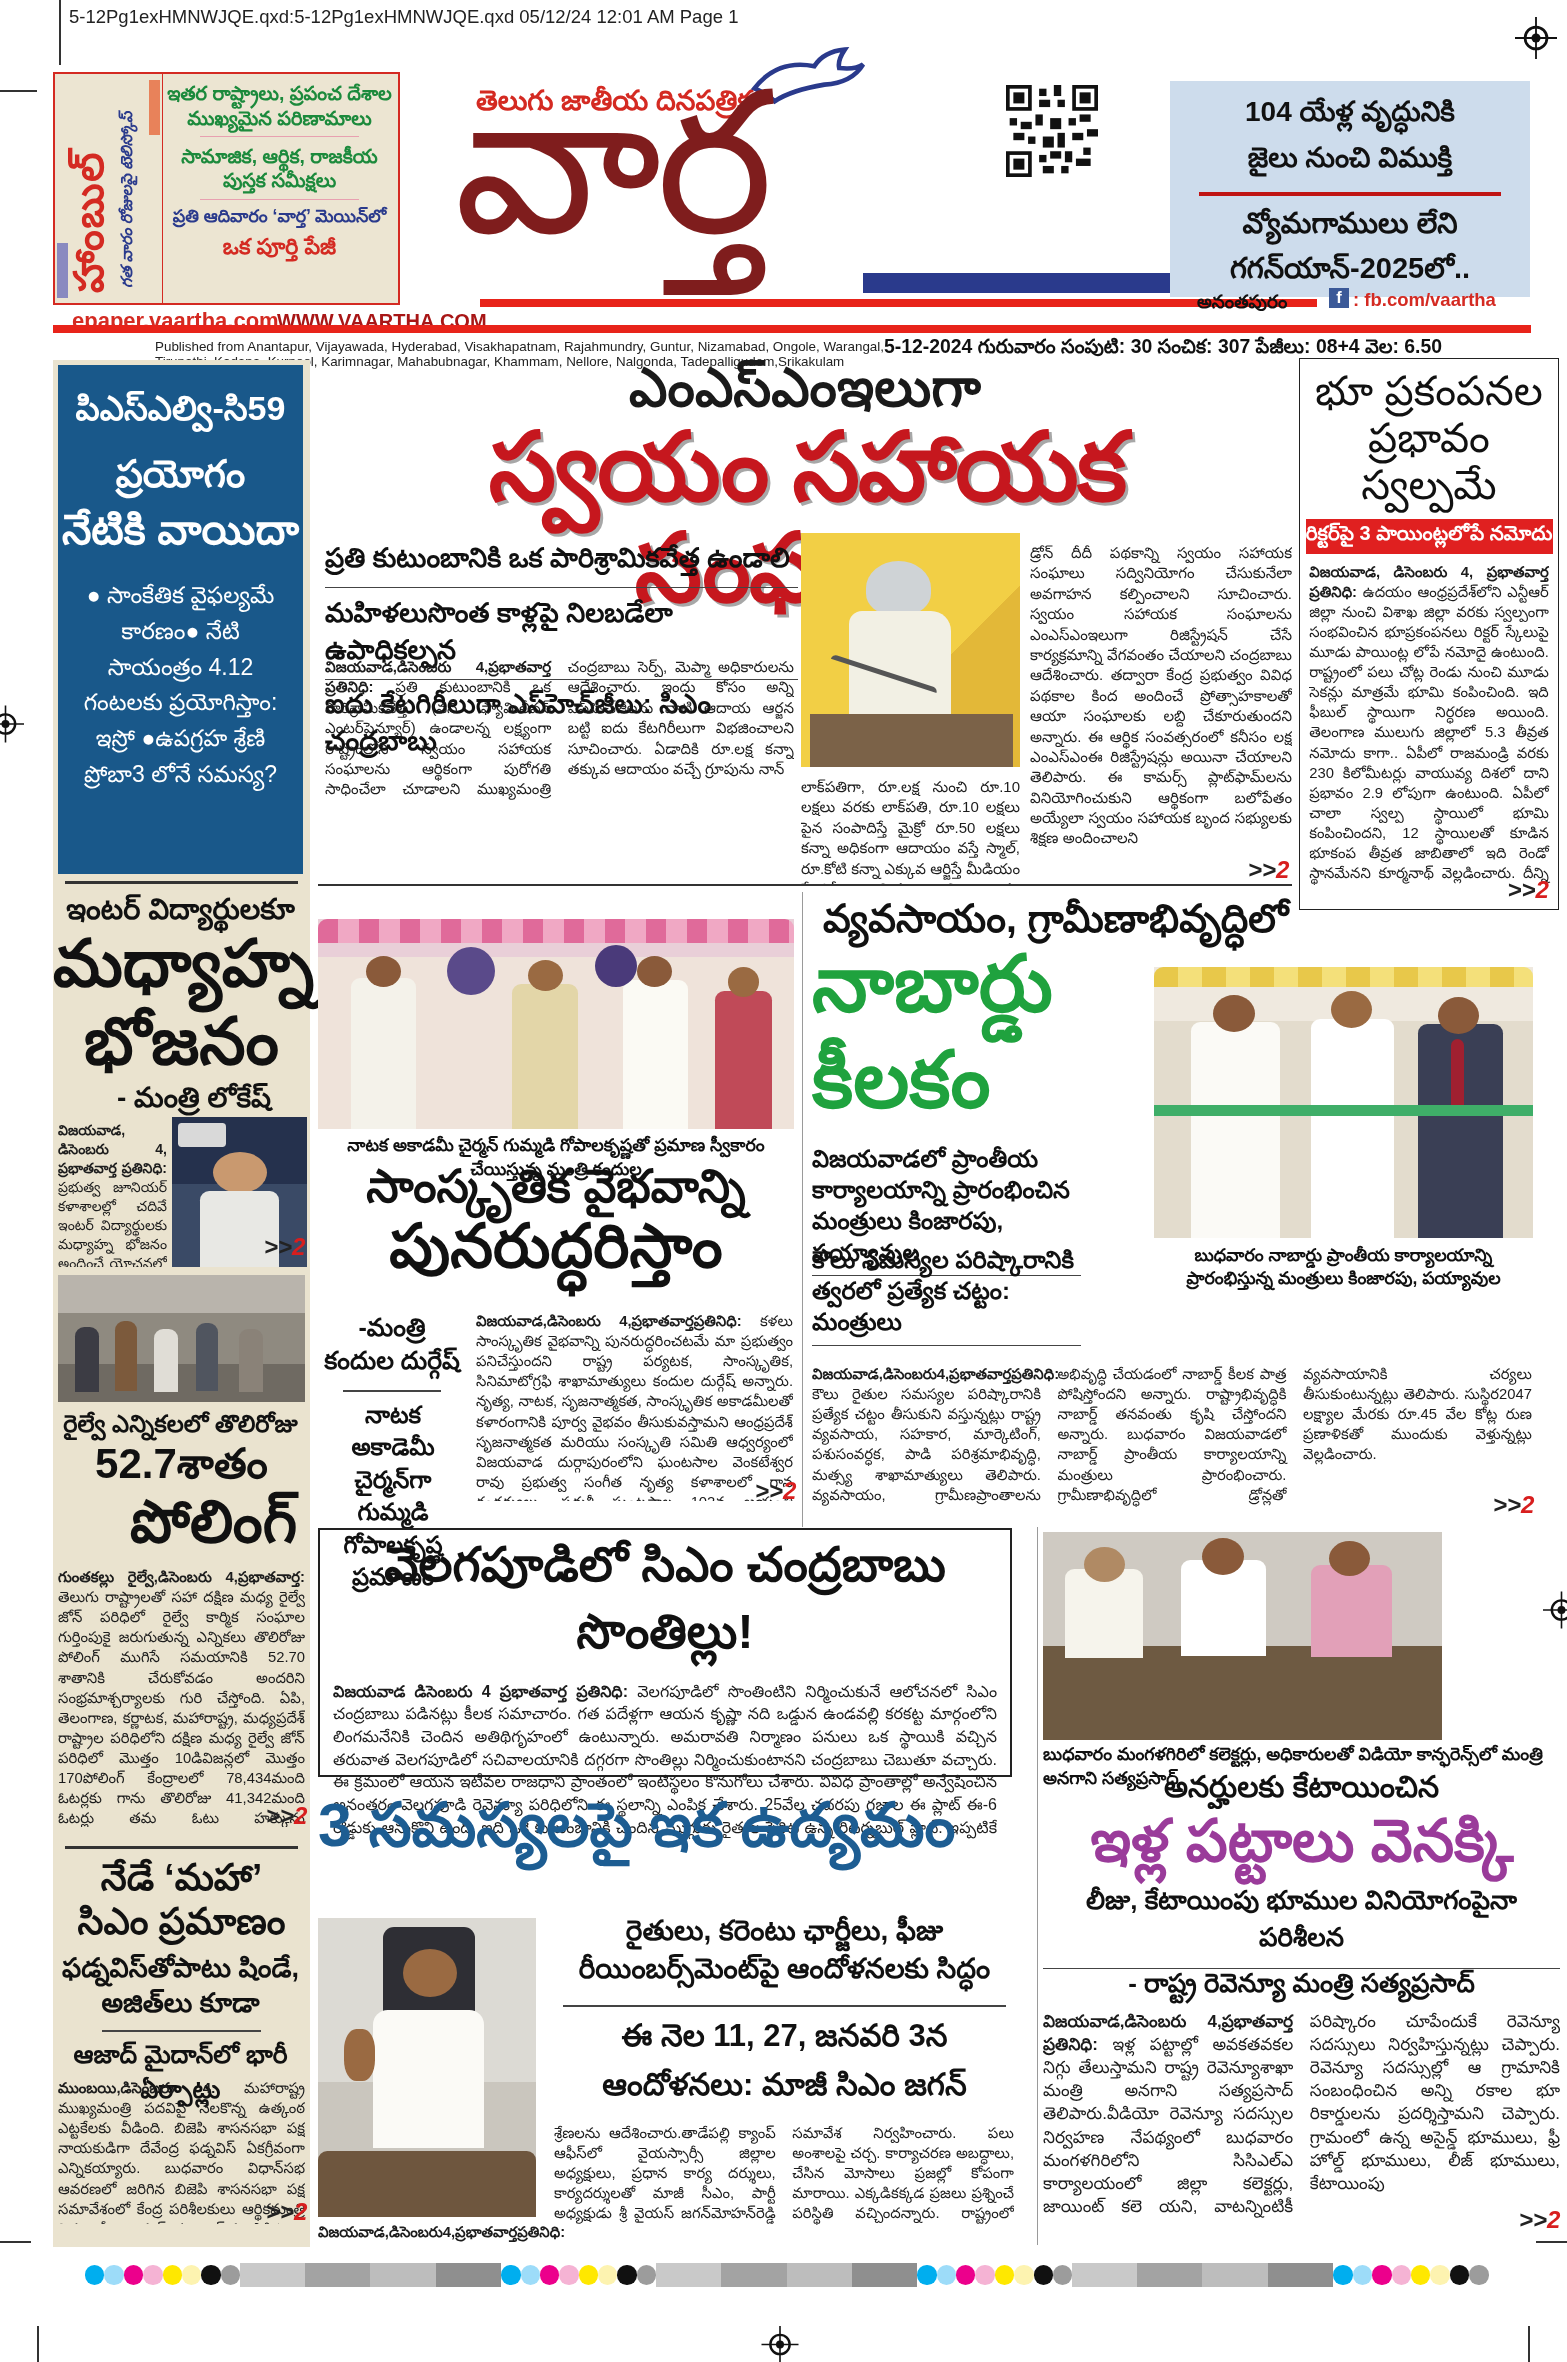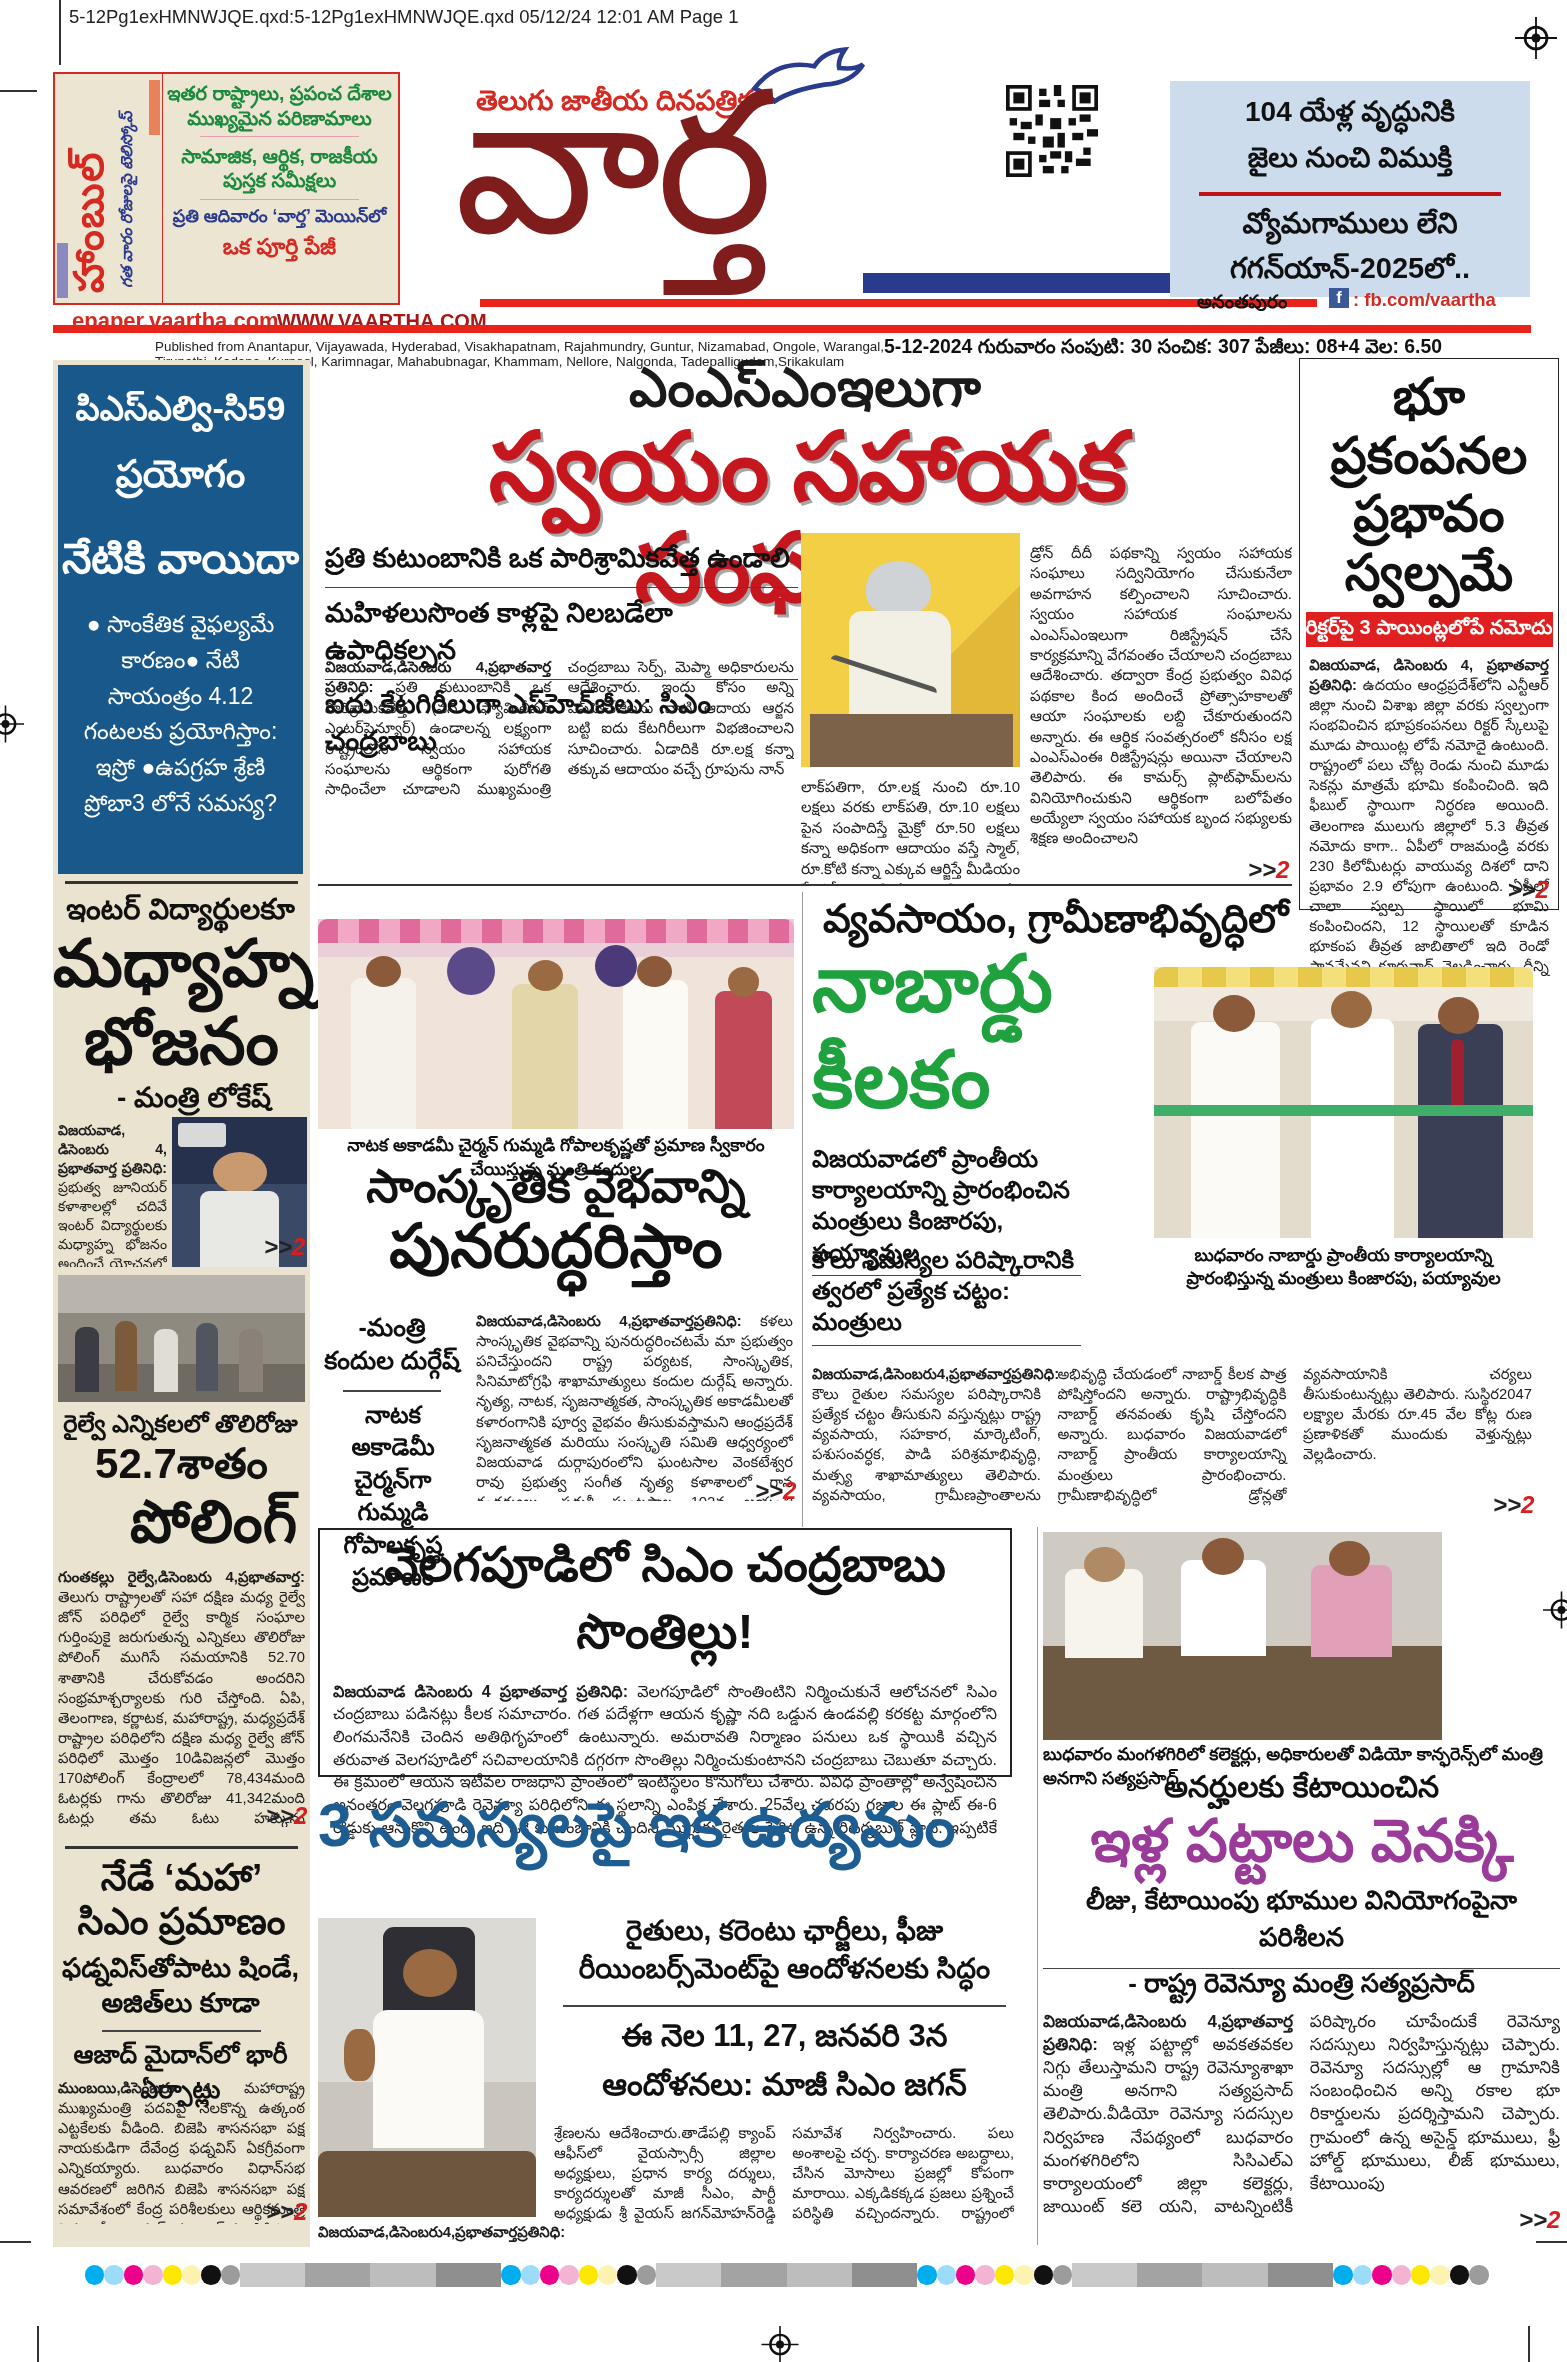--- a/index.html
+++ b/index.html
@@ -140,21 +140,21 @@
 
   <div class="ab" style="left:53px;top:325px;width:1478px;height:8.3px;background:#e8231a;"></div>
   <div class="ab" style="left:155px;top:339px;width:729px;font-size:13.4px;color:#222;">Published from Anantapur, Vijayawada, Hyderabad, Visakhapatnam, Rajahmundry, Guntur, Nizamabad, Ongole, Warangal, Tirupathi, Kadapa, Kurnool,   Karimnagar, Mahabubnagar, Khammam, Nellore, Nalgonda, Tadepalligudem,Srikakulam</div>
   <div class="ab b" style="left:884px;top:335px;font-size:19.4px;">5-12-2024 గురువారం సంపుటి: 30 సంచిక: 307  పేజీలు: 08+4  వెల: 6.50</div>
 
   <div class="ab" style="left:53px;top:360px;width:257px;height:1887px;background:#eae3cf;"></div>
 
   <div class="ab ctr" style="left:58px;top:365px;width:245px;height:509px;background:#19588a;color:#fff;padding-top:24px;box-sizing:border-box;">
     <div style="font-size:34px;font-weight:bold;">పిఎస్ఎల్వి-సి59</div>
     <div style="font-size:38px;font-weight:bold;margin-top:16.6px;">ప్రయోగం</div>
-    <div style="font-size:42px;font-weight:bold;margin-top:30px;">నేటికి వాయిదా</div>
+    <div style="font-size:42px;font-weight:bold;margin-top:1px;">నేటికి వాయిదా</div>
     <div style="font-size:23px;line-height:1.55;padding:14.8px 13px 0;">● సాంకేతిక వైఫల్యమే కారణం● నేటి సాయంత్రం 4.12 గంటలకు ప్రయోగిస్తాం: ఇస్రో ●ఉపగ్రహ శ్రేణి ప్రోబా3 లోనే సమస్య?</div>
   </div>
   <div class="ab" style="left:65px;top:881px;width:233px;height:2.8px;background:#333;"></div>
 
   <div class="ab ctr b" style="left:58px;top:893px;width:245px;font-size:29px;">ఇంటర్ విద్యార్థులకూ</div>
   <div class="ab ctr" style="left:53px;top:930px;width:257px;font-size:66px;font-weight:800;line-height:1;">మధ్యాహ్న</div>
   <div class="ab ctr" style="left:53px;top:1008px;width:257px;font-size:66px;font-weight:800;line-height:1;">భోజనం</div>
   <div class="ab ctr b" style="left:83px;top:1082px;width:222px;font-size:28px;">- మంత్రి లోకేష్</div>
   <div class="ab body-txt jst" style="left:58px;top:1121px;width:109px;height:146px;font-size:14px;overflow:hidden;">
     <span class="dl">విజయవాడ, డిసెంబరు 4, ప్రభాతవార్త ప్రతినిధి:</span>
@@ -213,21 +213,21 @@
 
   <div class="ab body-txt jst cols2" style="left:325px;top:657px;width:469px;height:227px;overflow:hidden;">
     <span class="dl">విజయవాడ,డిసెంబరు 4,ప్రభాతవార్త ప్రతినిధి:</span>
     <span>ప్రతి కుటుంబానికి ఒక పారిశ్రామికవేత్త (వన్ ఫ్యామిలీవన్ ఎంటర్‌ప్రెన్యూర్) ఉండాలన్న లక్ష్యంగా రాష్ట్రంలోని స్వయం సహాయక సంఘాలను ఆర్థికంగా పురోగతి సాధించేలా చూడాలని ముఖ్యమంత్రి చంద్రబాబు సెర్ప్, మెప్మా అధికారులను ఆదేశించారు. ఇందు కోసం అన్ని ఎస్‌హెచ్‌జీలను వాటి ఆదాయ ఆర్జన బట్టి ఐదు కేటగిరీలుగా విభజించాలని సూచించారు. ఏడాదికి రూ.లక్ష కన్నా తక్కువ ఆదాయం వచ్చే గ్రూపును నాన్</span>
   </div>
   <div class="ab body-txt jst" style="left:801px;top:777px;width:219px;height:107px;overflow:hidden;">లాక్‌పతిగా, రూ.లక్ష నుంచి రూ.10 లక్షలు వరకు లాక్‌పతి, రూ.10 లక్షలు పైన సంపాదిస్తే మైక్రో రూ.50 లక్షలు కన్నా అధికంగా ఆదాయం వస్తే స్మాల్, రూ.కోటి కన్నా ఎక్కువ ఆర్జిస్తే మీడియం కేటగిరీలుగా విభజించాలని అన్నారు. అలాగే వ్యవసాయం, పరిశ్రమలు, సేవా రంగం వారీగా ఆదాయ వివరాలు ఉండాలని తెలిపారు.</div>
   <div class="ab body-txt jst" style="left:1030px;top:543px;width:262px;height:341px;overflow:hidden;">డ్రోన్ దీదీ పథకాన్ని స్వయం సహాయక సంఘాలు సద్వినియోగం చేసుకునేలా అవగాహన కల్పించాలని సూచించారు. స్వయం సహాయక సంఘాలను ఎంఎస్ఎంఇలుగా రిజిస్ట్రేషన్ చేసే కార్యక్రమాన్ని వేగవంతం చేయాలని చంద్రబాబు ఆదేశించారు. తద్వారా కేంద్ర ప్రభుత్వం వివిధ పథకాల కింద అందించే ప్రోత్సాహకాలతో ఆయా సంఘాలకు లబ్ది చేకూరుతుందని అన్నారు. ఈ ఆర్థిక సంవత్సరంలో కనీసం లక్ష ఎంఎస్ఎంఈ రిజిస్ట్రేషన్లు అయినా చేయాలని తెలిపారు. ఈ కామర్స్ ప్లాట్‌ఫామ్‌లను వినియోగించుకుని ఆర్థికంగా బలోపేతం అయ్యేలా స్వయం సహాయక బృంద సభ్యులకు శిక్షణ అందించాలని</div>
   <div class="ab more" style="left:1248px;top:856px;"><span class="arr">&gt;&gt;</span><span class="pg">2</span></div>
 
   <div class="ab" style="left:1299px;top:358px;width:260px;height:552px;border:1.8px solid #222;background:#fff;box-sizing:border-box;">
-    <div class="ctr" style="font-size:51px;font-weight:700;line-height:1.15;padding-top:9.2px;">
+    <div class="ctr" style="font-size:41px;font-weight:400;line-height:1.15;padding-top:9.2px;">
       <div>భూ ప్రకంపనల</div>
       <div>ప్రభావం</div>
       <div>స్వల్పమే</div>
     </div>
     <div class="ctr" style="margin:9.2px 5.5px 7.4px;background:#e02020;color:#fff;font-size:20px;font-weight:bold;padding:3.7px 0;">రిక్టర్‌పై 3 పాయింట్లలోపే నమోదు</div>
     <div class="body-txt jst" style="padding:0 9.2px;height:323px;overflow:hidden;font-size:14.8px;">
       <span class="dl">విజయవాడ, డిసెంబరు 4, ప్రభాతవార్త ప్రతినిధి:</span>
       <span>ఉదయం ఆంధ్రప్రదేశ్‌లోని ఎన్టీఆర్ జిల్లా నుంచి విశాఖ జిల్లా వరకు స్వల్పంగా సంభవించిన భూప్రకంపనలు రిక్టర్ స్కేలుపై మూడు పాయింట్ల లోపే నమోదై ఉంటుంది. రాష్ట్రంలో పలు చోట్ల రెండు నుంచి మూడు సెకన్లు మాత్రమే భూమి కంపించింది. ఇది ఫీబుల్ స్థాయిగా నిర్ధరణ అయింది. తెలంగాణ ములుగు జిల్లాలో 5.3 తీవ్రత నమోదు కాగా.. ఏపీలో రాజమండ్రి వరకు 230 కిలోమీటర్లు వాయువ్య దిశలో దాని ప్రభావం 2.9 లోపుగా ఉంటుంది. ఏపీలో చాలా స్వల్ప స్థాయిలో భూమి కంపించిందని, 12 స్థాయిలతో కూడిన భూకంప తీవ్రత జాబితాలో ఇది రెండో స్థానమేనని కూర్మనాథ్ వెల్లడించారు. దీన్ని ఫీబుల్ స్థాయి అని పిలుస్తారని ఆయన చెప్పారు. ఫీబుల్ స్థాయిలో భూకంపం</span>
     </div>
     <div class="more" style="position:absolute;right:9.2px;bottom:5.5px;"><span class="arr">&gt;&gt;</span><span class="pg">2</span></div>

